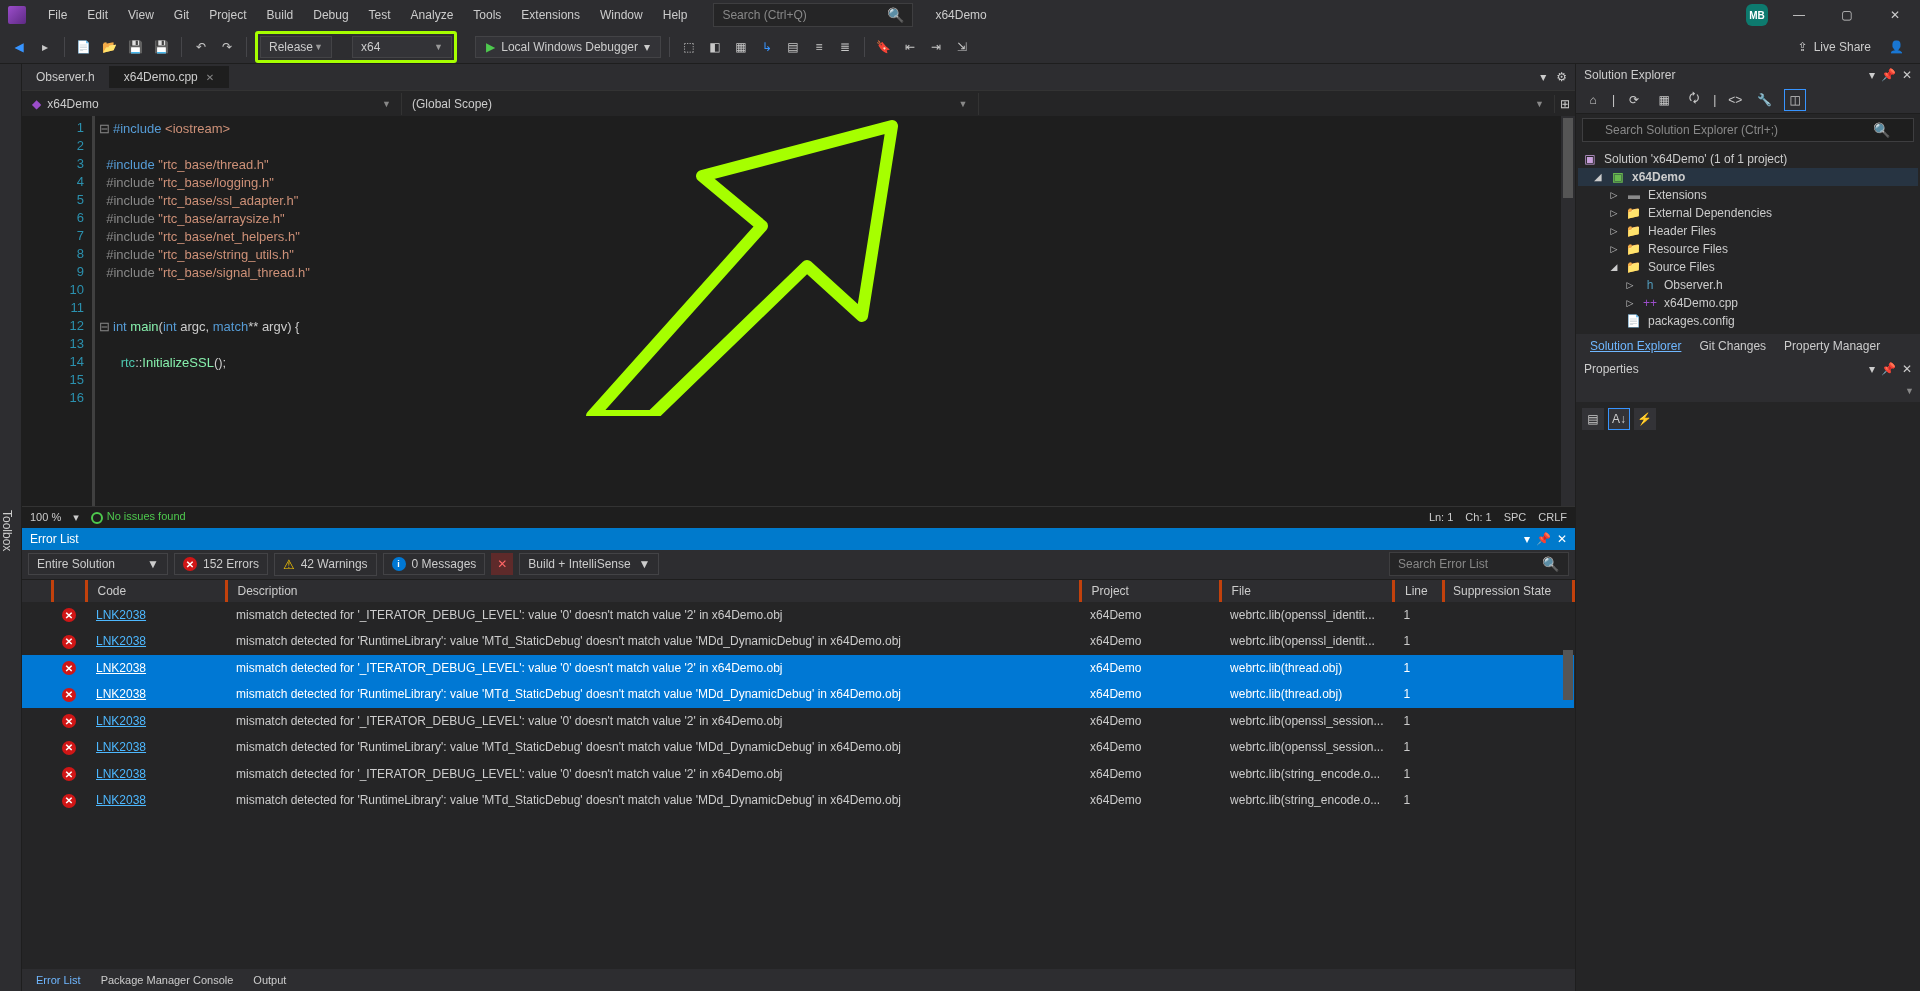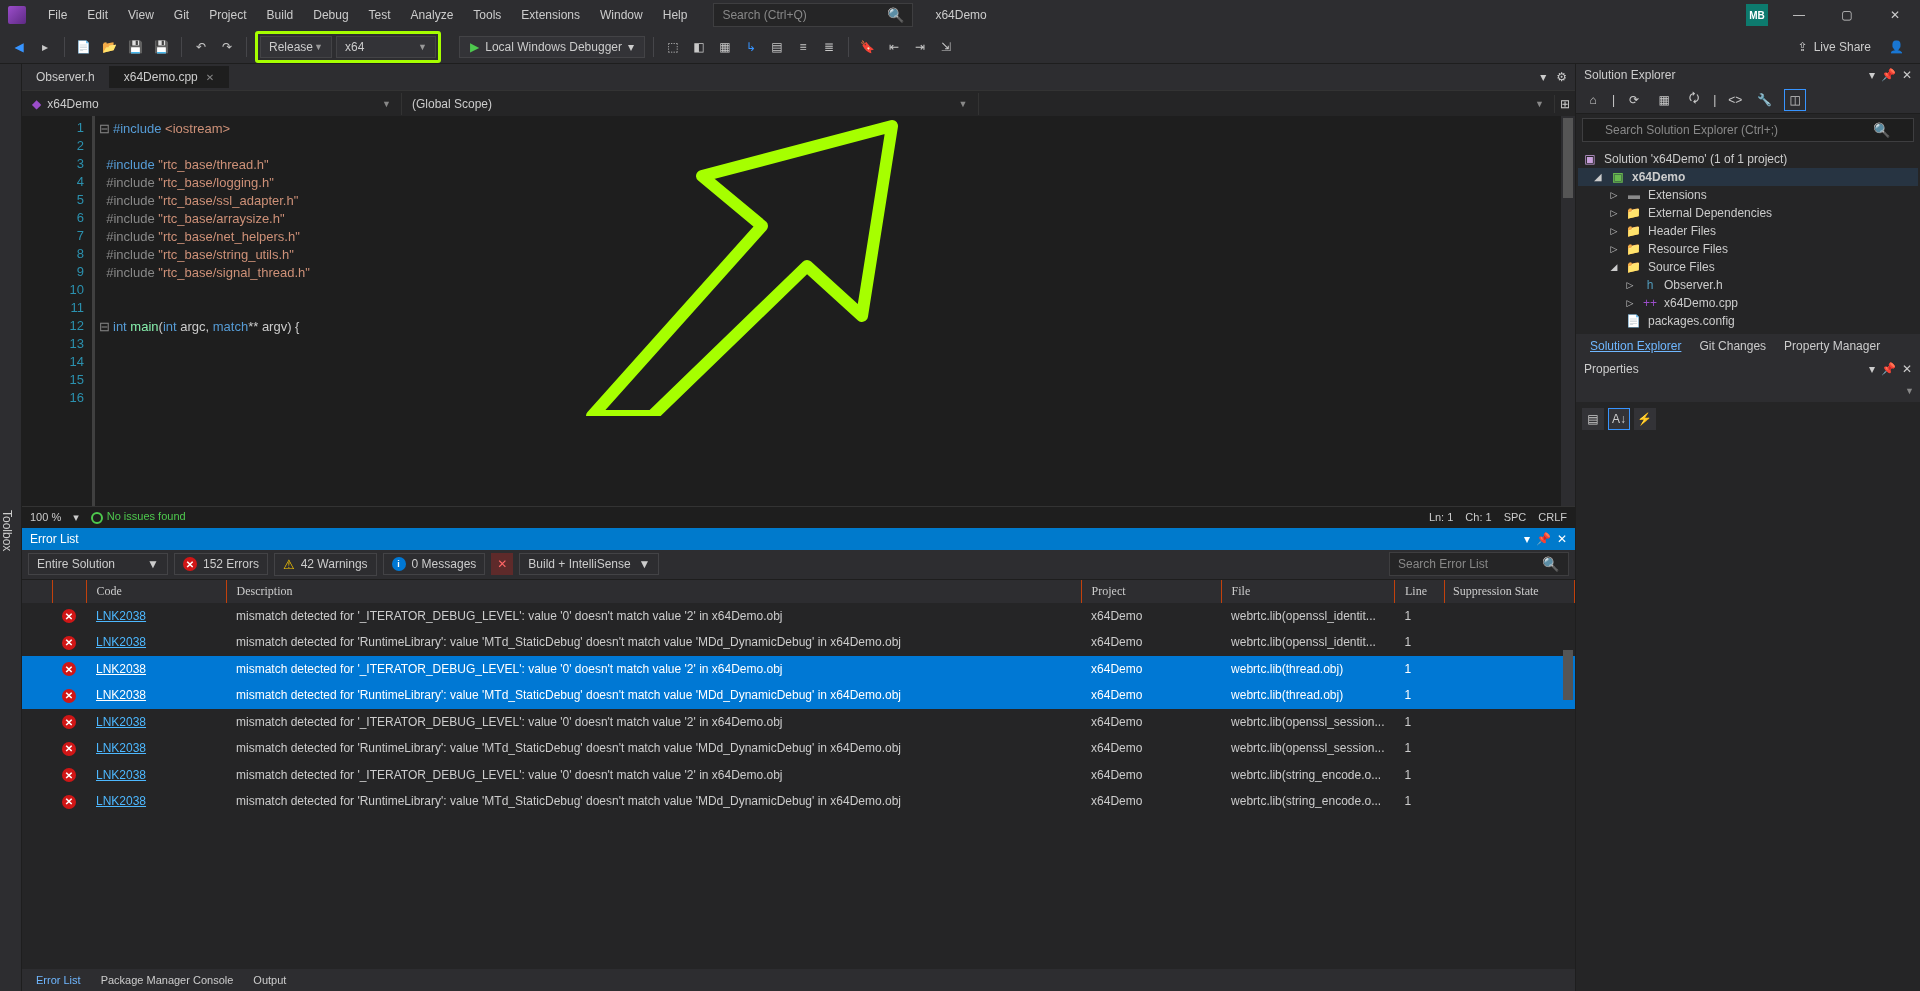--- a/index.html
+++ b/index.html
@@ -4,27 +4,27 @@
 <style>
 * { margin:0; padding:0; box-sizing:border-box; font-family:'Segoe UI',sans-serif; }
 body { background:#1e1e1e; color:#ccc; font-size:12px; width:1920px; height:991px; overflow:hidden; display:flex; flex-direction:column; }
 .menubar { height:30px; background:#2d2d30; display:flex; align-items:center; padding:0 8px; gap:2px; }
 .vs-logo { width:18px; height:18px; background:linear-gradient(135deg,#9b4dca 0%,#5e2a84 100%); border-radius:2px; margin-right:10px; }
 .menu-item { padding:4px 10px; color:#ccc; cursor:pointer; }
 .menu-search { margin-left:14px; background:#252526; border:1px solid #3e3e40; padding:3px 8px; width:200px; color:#888; display:flex; align-items:center; justify-content:space-between; }
 .search-icon { color:#ccc; font-size:14px; }
 .sln-name { margin-left:20px; color:#ccc; }
 .menubar-right { margin-left:auto; display:flex; align-items:center; gap:14px; }
-.avatar { width:22px; height:22px; background:#0d7a6e; border-radius:0; display:flex; align-items:center; justify-content:center; font-size:10px; font-weight:600; color:#fff; }
+.avatar { width:22px; height:22px; background:#0d7a6e; border-radius:6px; display:flex; align-items:center; justify-content:center; font-size:10px; font-weight:600; color:#fff; }
 .win-btn { width:34px; height:26px; display:flex; align-items:center; justify-content:center; color:#ccc; }
 .toolbar { height:34px; background:#2d2d30; display:flex; align-items:center; padding:0 8px; gap:4px; border-bottom:1px solid #1e1e1e; }
 .tbtn { width:22px; height:22px; display:flex; align-items:center; justify-content:center; color:#c8c8c8; }
 .tbtn.blue { color:#3794ff; }
 .tbsep { width:1px; height:20px; background:#46464a; margin:0 4px; }
-.config-box { border:3px solid #a6ff00; padding:2px; display:flex; align-items:center; gap:4px; border-radius:3px; }
+.config-box { border:3px solid #a6ff00; padding:2px; display:flex; align-items:center; gap:20px; border-radius:3px; }
 .combo { background:#333337; border:1px solid #434346; padding:3px 8px; color:#ccc; display:flex; align-items:center; min-width:60px; }
 .combo .caret { margin-left:auto; color:#999; font-size:9px; }
 .debugger-btn { background:#333337; border:1px solid #434346; padding:3px 10px; color:#ccc; display:flex; align-items:center; gap:6px; }
 .play-icon { color:#4ec94e; font-size:12px; }
 .liveshare { margin-left:auto; display:flex; align-items:center; gap:6px; color:#ccc; padding:0 8px; }
 .main-area { flex:1; display:flex; min-height:0; }
 .toolbox-strip { width:22px; background:#2d2d30; writing-mode:vertical-lr; text-align:center; padding-top:6px; color:#ccc; border-right:1px solid #1e1e1e; }
 .center-col { flex:1; display:flex; flex-direction:column; min-width:0; position:relative; }
 .tab-bar { height:26px; background:#2d2d30; display:flex; align-items:center; }
 .tab { padding:4px 14px; background:#2d2d30; color:#ccc; display:flex; align-items:center; gap:8px; border-right:1px solid #1e1e1e; }
@@ -55,21 +55,21 @@
 .error-list-header .tools { margin-left:auto; display:flex; gap:6px; }
 .error-filter-bar { height:30px; background:#2d2d30; display:flex; align-items:center; padding:3px 6px; gap:6px; color:#ccc; border-bottom:1px solid #1e1e1e; }
 .pill { border:1px solid #434346; padding:3px 8px; display:flex; align-items:center; gap:6px; background:#2d2d30; }
 .pill.combo-pill { min-width:140px; }
 .err-ico { width:14px; height:14px; border-radius:50%; background:#d01616; display:inline-flex; align-items:center; justify-content:center; color:#fff; font-size:10px; font-weight:700; }
 .warn-ico { color:#ffcc00; font-size:13px; }
 .info-ico { width:14px; height:14px; border-radius:50%; background:#0078d4; display:inline-flex; align-items:center; justify-content:center; color:#fff; font-size:9px; font-weight:700; }
 .clr-btn { width:22px; height:22px; background:#5e2a2a; display:flex; align-items:center; justify-content:center; }
 .err-search { margin-left:auto; background:#252526; border:1px solid #3e3e40; padding:3px 8px; width:180px; color:#888; display:flex; align-items:center; justify-content:space-between; }
 .error-table { flex:1; overflow:auto; background:#252526; }
-.error-table th { text-align:left; padding:4px 10px; background:#2d2d30; font-weight:400; color:#ccc; border-right:1px solid #c2410c; font-size:12px; position:sticky; top:0;font-family:Liberation Serif, serif; }
+.error-table th { text-align:left; padding:4px 10px; background:#2d2d30; font-weight:400; color:#ccc; border-right:3px solid #c2410c; font-size:12px; position:sticky; top:0; }
 .error-table table { width:100%; border-collapse:collapse; }
 .error-table td { padding:6px 10px; color:#ccc; font-size:12px; vertical-align:middle; }
 .error-table tr.sel td { background:#0078d4; color:#fff; }
 .error-table tr.sel .err-ico { background:#d01616; }
 .code-link { color:#4db8ff; text-decoration:underline; }
 tr.sel .code-link { color:#fff; }
 .bottom-tabs { height:22px; background:#2d2d30; display:flex; align-items:center; padding:0 6px; gap:4px; font-size:11px; }
 .btab { padding:2px 8px; color:#ccc; }
 .btab.active { color:#6fb7ff; }
 .right-panel { width:345px; background:#252526; display:flex; flex-direction:column; border-left:1px solid #1e1e1e; }
@@ -249,20 +249,21 @@
           <div class="line">  <span class="dim-inc">#include </span><span class="str">"rtc_base/logging.h"</span></div>
           <div class="line">  <span class="dim-inc">#include </span><span class="str">"rtc_base/ssl_adapter.h"</span></div>
           <div class="line">  <span class="dim-inc">#include </span><span class="str">"rtc_base/arraysize.h"</span></div>
           <div class="line">  <span class="dim-inc">#include </span><span class="str">"rtc_base/net_helpers.h"</span></div>
           <div class="line">  <span class="dim-inc">#include </span><span class="str">"rtc_base/string_utils.h"</span></div>
           <div class="line">  <span class="dim-inc">#include </span><span class="str">"rtc_base/signal_thread.h"</span></div>
           <div class="line"></div>
           <div class="line"></div>
           <div class="line"><span class="collapse-mark">⊟</span><span class="kw">int</span> <span class="fn">main</span>(<span class="kw">int</span> argc, <span class="kw">match</span>** argv) {</div>
           <div class="line"></div>
+          <div class="line">      <span class="ns">rtc</span>::<span class="fn">InitializeSSL</span>();</div>
           <div class="line"></div>
         </div>
       <svg class="big-arrow" viewBox="0 0 380 300">
         <path d="M 40 300 L 210 110 L 150 60 L 340 10 L 310 200 L 255 150 L 100 300 Z" fill="none" stroke="#a6ff00" stroke-width="12" stroke-linejoin="round"></path>
       </svg>
       <div class="scrollbar-v">
           <div class="scrollbar-thumb"></div>
         </div>
     </div>
 

